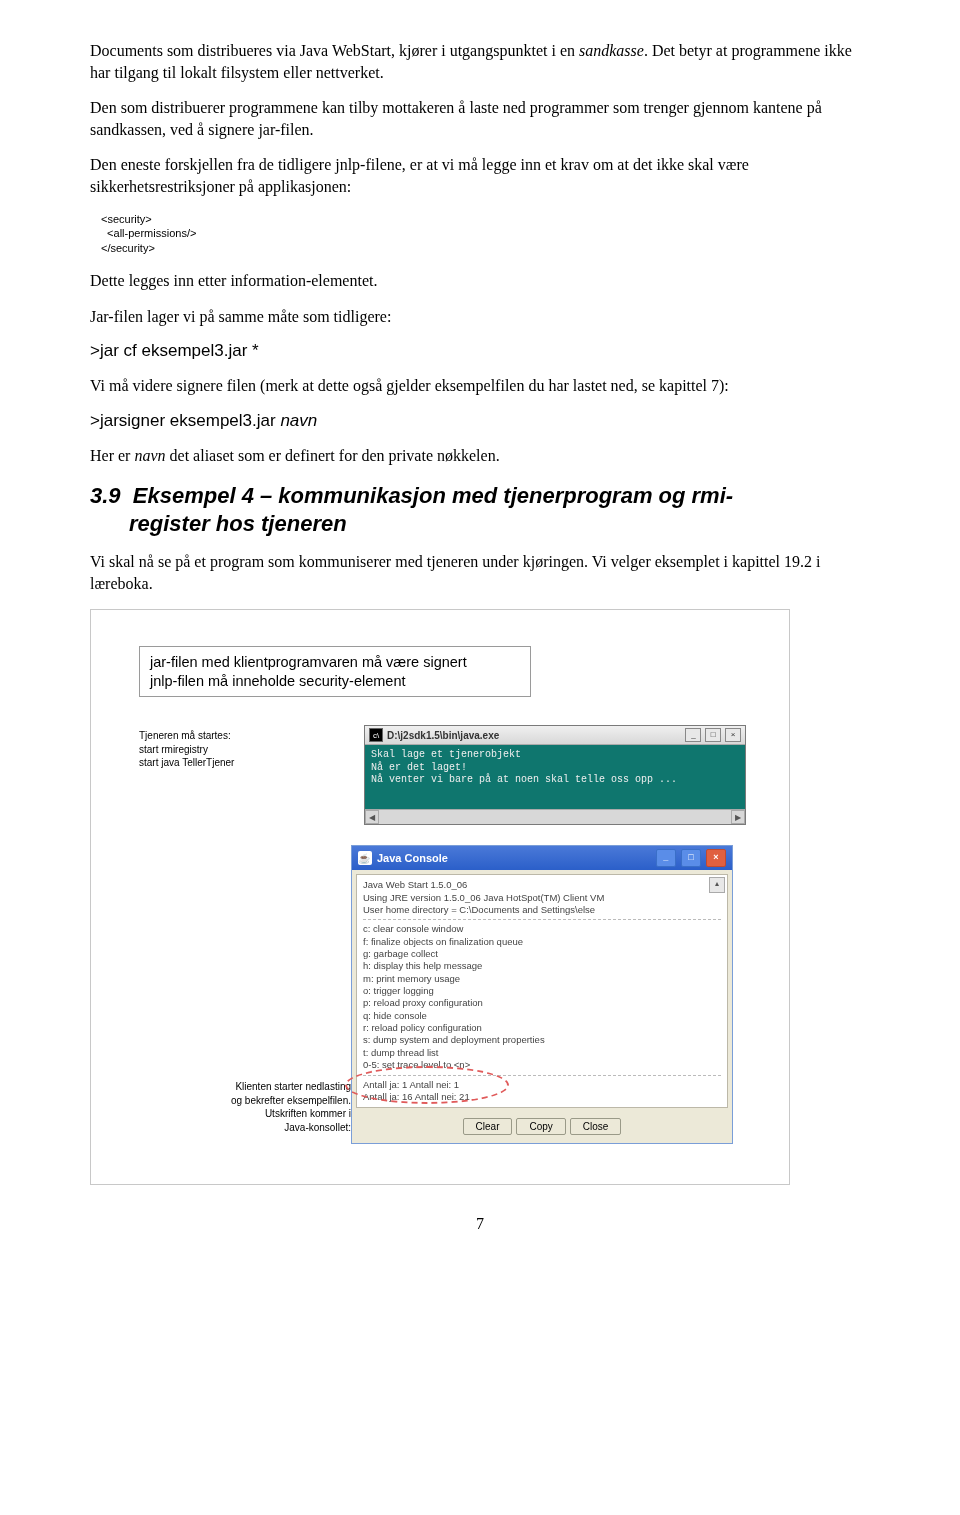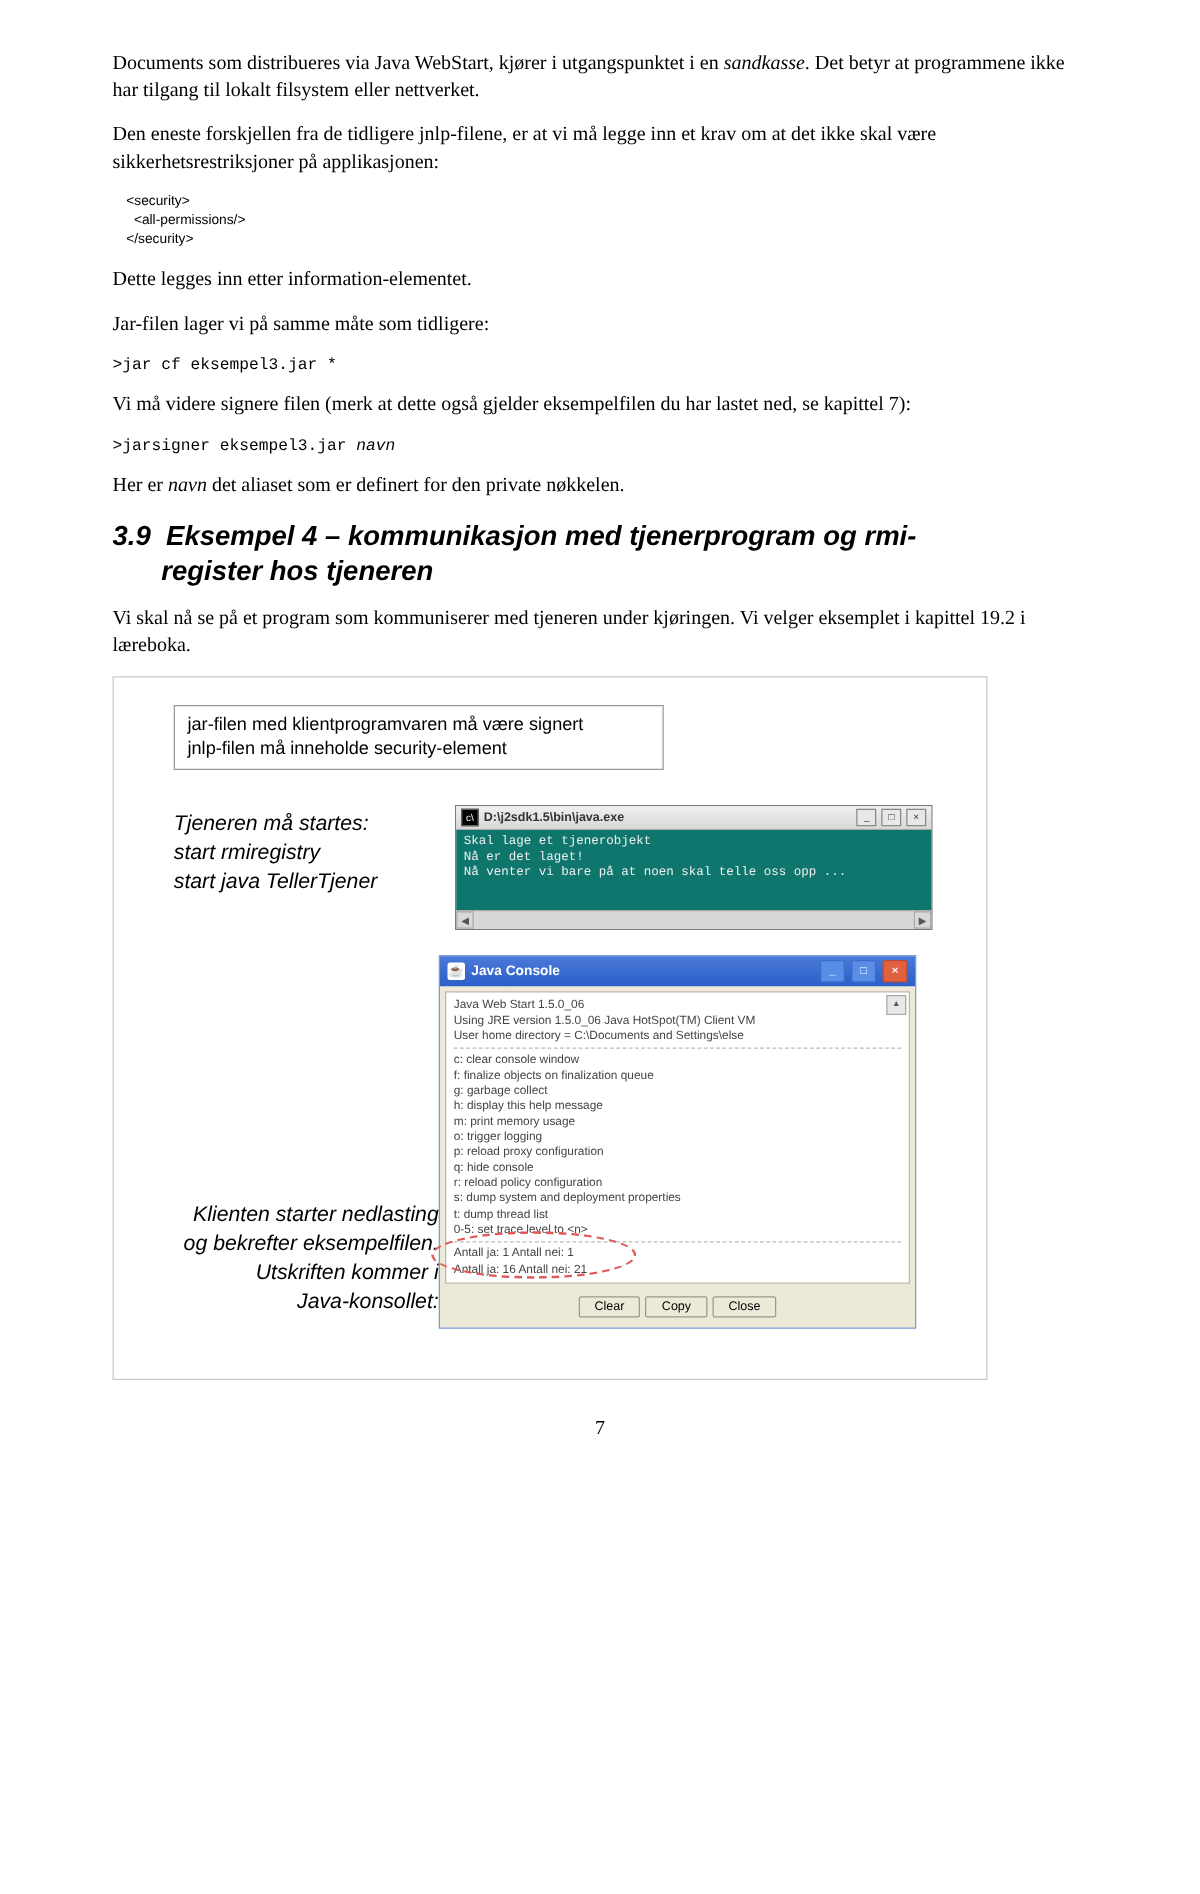--- a/index.html
+++ b/index.html
@@ -20,22 +20,22 @@
     line-height: 1.35;
   }
   .code-block {
     font-family: Arial, Helvetica, sans-serif;
     font-size: 11px;
     margin: 0 0 14px 11px;
     white-space: pre;
     line-height: 1.35;
   }
   .cmd {
-    font-family: Liberation Mono, monospace;
-    font-size: 13px;
+    font-family: Liberation Sans, sans-serif;
+    font-size: 17px;
     margin: 0 0 14px 0;
   }
   .italic { font-style: italic; }
   h2.section {
     font-family: Arial, Helvetica, sans-serif;
     font-style: italic;
     font-weight: bold;
     font-size: 22px;
     margin: 16px 0 14px 0;
     line-height: 1.25;
@@ -45,21 +45,21 @@
   }
   h2.section .title-indent {
     padding-left: 39px;
     display: block;
   }
   h2.section .first-line {
     display: block;
   }
   .diagram-wrap {
     border: 1px solid #c8c8c8;
-    padding: 22px 20px 20px 20px;
+    padding: 36px 20px 20px 20px;
     margin-top: 10px;
     width: 700px;
     box-sizing: border-box;
     position: relative;
   }
   .box-top {
     border: 1px solid #9a9a9a;
     background: #fff;
     font-family: Arial, Helvetica, sans-serif;
     font-size: 14.5px;
@@ -69,27 +69,26 @@
     margin-bottom: 28px;
     margin-left: 28px;
   }
   .row {
     display: flex;
     align-items: flex-start;
     margin-bottom: 20px;
   }
   .left-label {
     font-family: Arial, Helvetica, sans-serif;
-    font-size: 17px;
+    font-size: 10px;
     width: 225px;
     line-height: 1.35;
     padding-top: 4px;
     padding-left: 28px;
     flex-shrink: 0;
-    font-style: italic;
   }
   
   .cmdwin {
     width: 380px;
     border: 1px solid #7a7a7a;
     background: #fff;
     font-family: Tahoma, Arial, sans-serif;
     font-size: 10px;
   }
   .cmdwin .titlebar {
@@ -187,20 +186,21 @@
 </style>
 </head>
 <body>
 
 <div class="page">
 
   <p>
     <span>Documents som distribueres via Java WebStart, kjører i utgangspunktet i en </span><span class="italic">sandkasse</span><span>. Det betyr at programmene ikke har tilgang til lokalt filsystem eller nettverket.</span>
   </p>
 
+  <p>Den som distribuerer programmene kan tilby mottakeren å laste ned programmer som trenger gjennom kantene på sandkassen, ved å signere jar-filen.</p>
 
   <p>Den eneste forskjellen fra de tidligere jnlp-filene, er at vi må legge inn et krav om at det ikke skal være sikkerhetsrestriksjoner på applikasjonen:</p>
 
   <div class="code-block">&lt;security&gt;
   &lt;all-permissions/&gt;
 &lt;/security&gt;</div>
 
   <p>Dette legges inn etter information-elementet.</p>
 
   <p>Jar-filen lager vi på samme måte som tidligere:</p>

